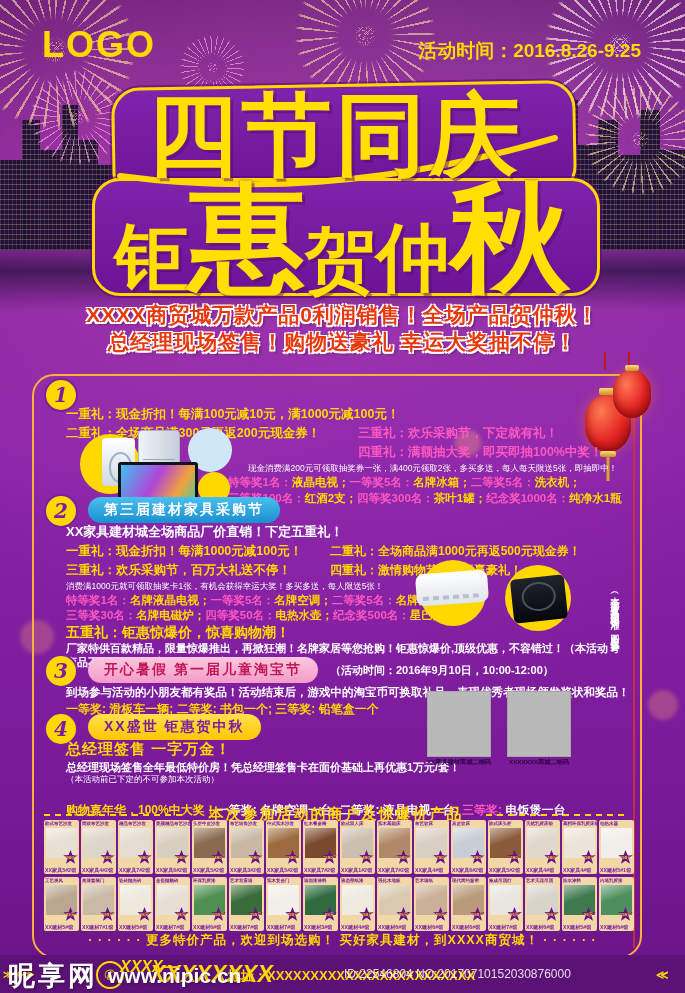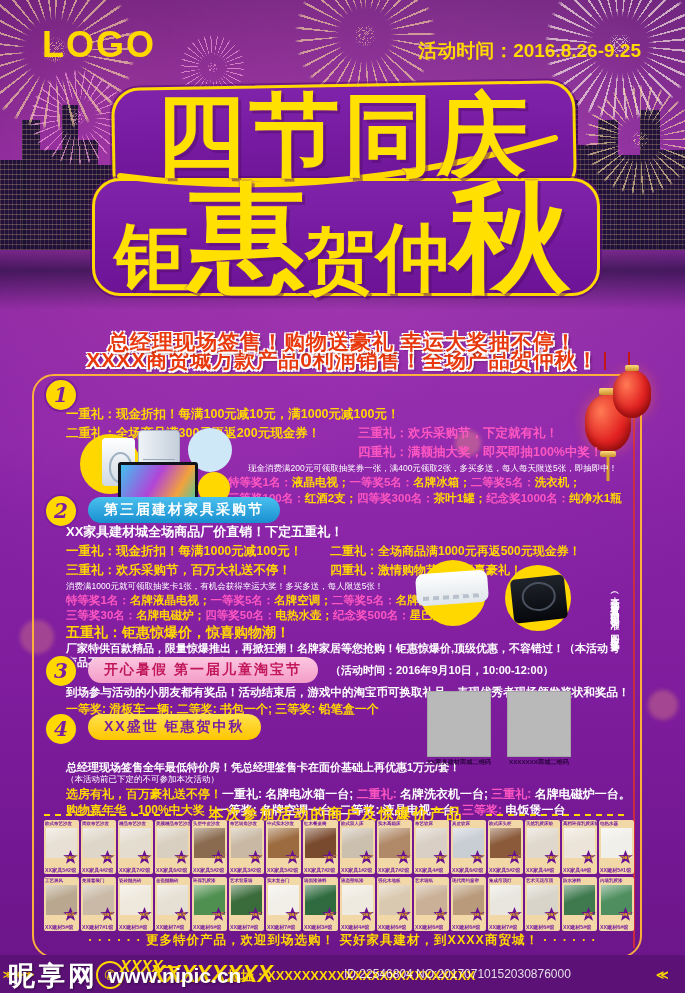--- a/index.html
+++ b/index.html
@@ -25,21 +25,21 @@
   
   .skyline{position:absolute;left:0;top:112px;width:685px;height:190px;}
   .bld{position:absolute;bottom:52px;background:#170f31;
     background-image:repeating-linear-gradient(0deg, rgba(255,215,140,.28) 0 1px, transparent 1px 5px),
                      repeating-linear-gradient(90deg, rgba(255,215,140,.16) 0 1px, transparent 1px 4px);
     opacity:.92;}
   .water{position:absolute;left:0;top:238px;width:685px;height:72px;
     background:linear-gradient(180deg, rgba(18,10,48,0), rgba(16,9,44,.6) 45%, rgba(80,25,120,0));}
   
   .blob{position:absolute;background:linear-gradient(180deg,#8023ab,#6c1396);border:3px solid #ffd800;border-radius:28px;box-shadow:0 0 0 2px rgba(90,10,120,.6);}
-  .title1{position:absolute;left:16px;width:655px;text-align:center;font-weight:900;color:#ffe000;
+  .title1{position:absolute;left:8px;width:655px;text-align:center;font-weight:900;color:#ffe000;
     text-shadow:0 0 2px #7a1fa0, 3px 3px 0 rgba(80,12,100,.45);line-height:1;letter-spacing:4px;}
   .title2{position:absolute;left:0;width:685px;display:flex;justify-content:center;align-items:flex-end;
     font-weight:900;color:#ffe000;text-shadow:0 0 2px #7a1fa0, 3px 3px 0 rgba(80,12,100,.45);line-height:.92;}
   .slogan{position:absolute;left:0;width:685px;text-align:center;font-weight:900;color:#e8380d;letter-spacing:1px;
     text-shadow:-1.5px -1.5px 0 #fff,1.5px -1.5px 0 #fff,-1.5px 1.5px 0 #fff,1.5px 1.5px 0 #fff,3px 3px 2px rgba(40,0,40,.35);}
   .rules{position:absolute;left:0;width:685px;display:flex;justify-content:center;align-items:center;gap:14px;}
   .rules .bar{width:78px;height:2px;background:#ffd800;}
   .rules .txt{font-size:23px;font-weight:900;font-style:italic;color:#ffd800;letter-spacing:6px;}
   
   .box{position:absolute;left:32px;top:374px;width:606px;height:580px;border:2px solid #fbb03b;border-radius:22px;}
@@ -142,21 +142,21 @@
   </svg>
   <div class="title1" style="top:90px;font-size:90px;">四节同庆</div>
   <div class="title2" style="top:168px;height:124px;">
     <span style="font-size:74px;">钜</span>
     <span style="font-size:116px;">惠</span>
     <span style="font-size:71px;">贺</span>
     <span style="font-size:74px;">仲</span>
     <span style="font-size:120px;">秋</span>
   </div>
 
-  <div class="slogan" style="top:301px;font-size:21px;margin-top:45px;">XXXX商贸城万款产品0利润销售！全场产品贺仲秋！</div>
+  <div class="slogan" style="top:301px;font-size:21px;">XXXX商贸城万款产品0利润销售！全场产品贺仲秋！</div>
   <div class="slogan" style="top:328px;font-size:21px;">总经理现场签售！购物送豪礼 幸运大奖抽不停！</div>
 
 
   <div class="box"></div>
   <div class="redline"></div>
 
   <div class="lantern" style="left:575px;top:352px;">
     <div class="str" style="left:30px;top:0;height:18px;"></div>
     <div class="body" style="position:absolute;left:10px;top:42px;width:46px;height:58px;"></div>
     <div class="cap" style="left:33px;top:36px;width:18px;height:7px;"></div>
@@ -205,23 +205,23 @@
   <div class="cooker" style="left:512px;top:577px;width:54px;height:44px;transform:rotate(-6deg);"></div>
 
   <div class="numcirc" style="left:46px;top:656px;">3</div>
   <div class="pill pink" style="left:88px;top:657px;">开心暑假 第一届儿童淘宝节</div>
   <div class="ln c-w" style="left:330px;top:663px;font-size:11px;">（活动时间：2016年9月10日，10:00-12:00）</div>
   <div class="ln c-w" style="left:66px;top:685px;font-size:11.5px;">到场参与活动的小朋友都有奖品！活动结束后，游戏中的淘宝币可换取礼品，表现优秀者现场颁发奖状和奖品！</div>
   <div class="ln c-y" style="left:66px;top:701px;font-size:12px;">一等奖: 滑板车一辆; 二等奖: 书包一个; 三等奖: 铅笔盒一个</div>
 
   <div class="numcirc" style="left:46px;top:714px;">4</div>
   <div class="pill yellow" style="left:88px;top:714px;">XX盛世 钜惠贺中秋</div>
+  <div class="ln c-y" style="left:66px;top:740px;font-size:15px;letter-spacing:1px;">总经理签售 一字万金！</div>
   <div class="ln c-w" style="left:66px;top:760px;font-size:11px;">总经理现场签售全年最低特价房！凭总经理签售卡在面价基础上再优惠1万元/套！</div>
   <div class="note" style="left:66px;top:774px;">（本活动前已下定的不可参加本次活动）</div>
-  <div class="ln" style="left:66px;top:786px;font-size:12px;"><span class="c-y">选房有礼，百万豪礼送不停！</span><span class="c-w">一重礼: 名牌电冰箱一台; </span><span class="c-m">二重礼: </span><span class="c-w">名牌洗衣机一台; </span><span class="c-m">三重礼: </span><span class="c-w">名牌电磁炉一台。</span></div>
   <div class="ln" style="left:66px;top:802px;font-size:12px;"><span class="c-y">购物嘉年华，100%中大奖！</span><span class="c-w">一等奖: 名牌空调一台; </span><span class="c-w">二等奖: 液晶电视一台; </span><span class="c-m">三等奖: </span><span class="c-w">电饭煲一台</span></div>
 
   <div class="qr" style="left:428px;top:692px;"></div>
   <div class="qr" style="left:508px;top:692px;"></div>
   <div class="qrcap" style="left:404px;top:758px;">XX家具建材商城二维码</div>
   <div class="qrcap" style="left:484px;top:758px;">XXXXXXX商城二维码</div>
 
   <div class="vnote" style="left:608px;top:588px;height:236px;">（本活动所有奖品均以实物为准，图片仅供参考）</div>
 
   <div class="mdiv" style="top:805px;">

